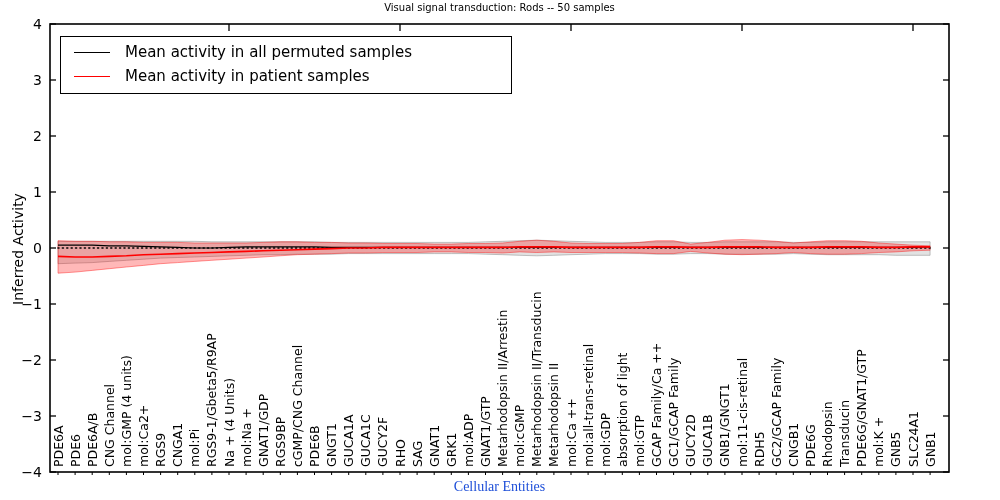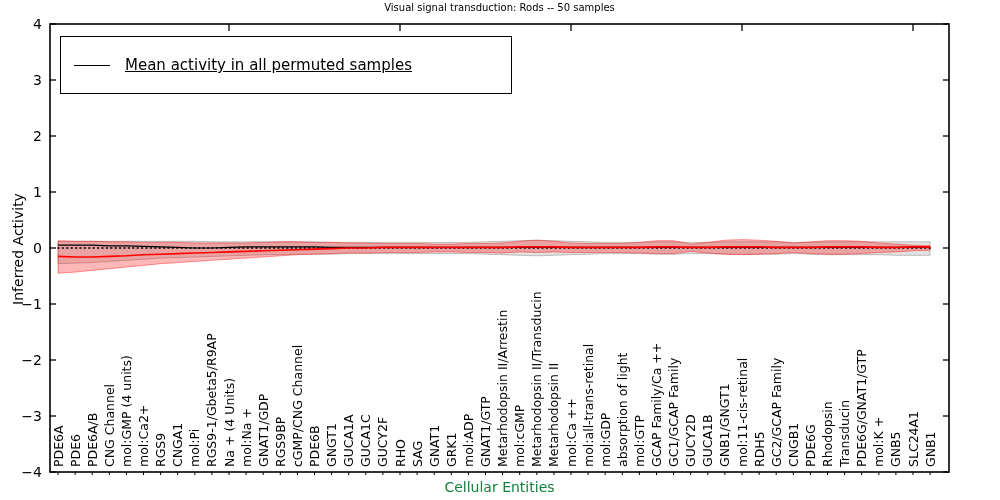--- a/index.html
+++ b/index.html
@@ -10,27 +10,27 @@
   .title{
     position:absolute;left:50px;top:2px;width:899px;text-align:center;
     font-size:10px;color:#000;
   }
   .ylabel{
     position:absolute;left:-52px;top:241px;width:140px;text-align:center;
     font-size:14px;color:#000;transform:rotate(-90deg);
   }
   .xlabel{
     position:absolute;left:50px;top:479px;width:899px;text-align:center;
-    font-size:14px;color:#15803d;
+    font-size:14px;color:#1d4ed8;font-family:Liberation Serif, serif;
   }
   .plot-svg{position:absolute;left:0;top:0;}
   .legend{
     position:absolute;left:60px;top:36px;width:452px;height:58px;
     border:1.6px solid #000;background:#fff;box-sizing:border-box;
-    display:flex;flex-direction:column;justify-content:center;padding:3px 0;text-decoration:underline;
+    display:flex;flex-direction:column;justify-content:flex-start;padding:3px 0;
   }
   .legend-row{display:flex;align-items:center;height:24px;}
   .legend-line{width:36px;height:0;border-top:1.7px solid #000;margin-left:13px;flex:0 0 auto;}
   .legend-label{margin-left:15px;font-size:15px;color:#000;white-space:nowrap;}
 </style>
 </head>
 <body>
 
 <div class="figure">
   <svg class="plot-svg" id="plot-svg" width="1000" height="500">
@@ -180,14 +180,18 @@
 
   <div class="title">Visual signal transduction: Rods -- 50 samples</div>
   <div class="ylabel">Inferred Activity</div>
   <div class="xlabel">Cellular Entities</div>
 
   <div class="legend">
     <div class="legend-row">
       <span class="legend-line" id="legend-line-0" style="border-top-color: rgb(0, 0, 0);"></span>
       <span class="legend-label">Mean activity in all permuted samples</span>
     </div>
+    <div class="legend-row">
+      <span class="legend-line" id="legend-line-1" style="border-top-color: rgb(255, 0, 0);"></span>
+      <span class="legend-label">Mean activity in patient samples</span>
+    </div>
   </div>
 </div>
 
 </body></html>

